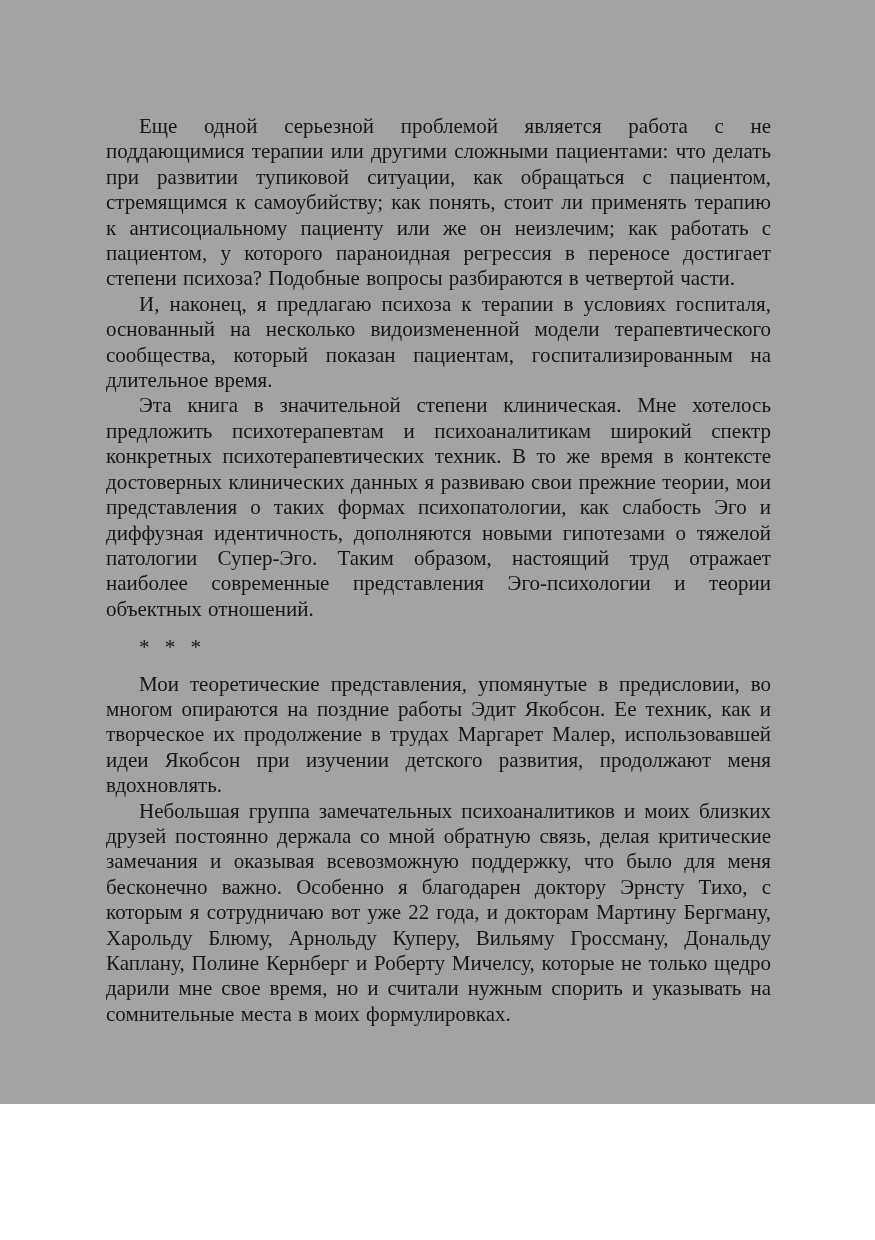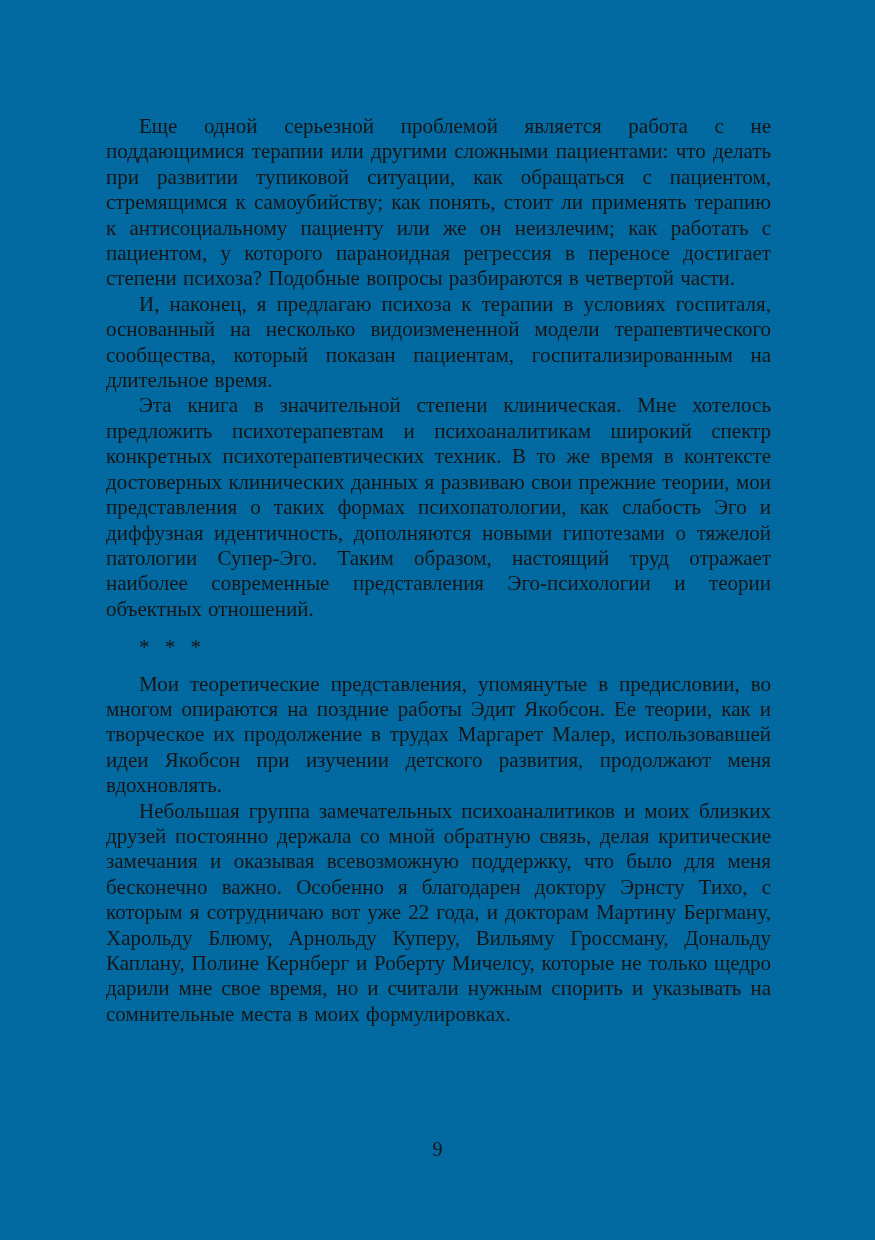--- a/index.html
+++ b/index.html
@@ -9,22 +9,22 @@
   body {
     width: 875px;
     height: 1240px;
     background: #ffffff;
     font-family: "Liberation Serif", "DejaVu Serif", serif;
   }
   .page {
     position: relative;
     box-sizing: border-box;
     width: 875px;
-    height: 1240px;
-    background: #0369a1;
+    height: 1104px;
+    background: #a3a3a3;
     padding: 114px 104px 0 106px;
     overflow: hidden;
   }
   .text-block {
     width: 665px;
   }
   .para {
     margin: 0;
     font-size: 21px;
     line-height: 25.4px;
@@ -52,17 +52,17 @@
 </style>
 </head>
 <body style="background: rgb(255, 255, 255);">
 
 <div class="page">
   <div class="text-block">
       <p class="para" style="color: rgb(22, 22, 22);">Еще одной серьезной проблемой является работа с не поддающимися терапии или другими сложными пациентами: что делать при развитии тупиковой ситуации, как обращаться с пациентом, стремящимся к самоубийству; как понять, стоит ли применять терапию к антисоциальному пациенту или же он неизлечим; как работать с пациентом, у которого параноидная регрессия в переносе достигает степени психоза? Подобные вопросы разбираются в четвертой части.</p>
       <p class="para" style="color: rgb(22, 22, 22);">И, наконец, я предлагаю психоза к терапии в условиях госпиталя, основанный на несколько видоизмененной модели терапевтического сообщества, который показан пациентам, госпитализированным на длительное время.</p>
       <p class="para" style="color: rgb(22, 22, 22);">Эта книга в значительной степени клиническая. Мне хотелось предложить психотерапевтам и психоаналитикам широкий спектр конкретных психотерапевтических техник. В то же время в контексте достоверных клинических данных я развиваю свои прежние теории, мои представления о таких формах психопатологии, как слабость Эго и диффузная идентичность, дополняются новыми гипотезами о тяжелой патологии Супер-Эго. Таким образом, настоящий труд отражает наиболее современные представления Эго-психологии и теории объектных отношений.</p>
       <div class="separator" style="color: rgb(22, 22, 22);">* * *</div>
-      <p class="para" style="color: rgb(22, 22, 22);">Мои теоретические представления, упомянутые в предисловии, во многом опираются на поздние работы Эдит Якобсон. Ее теории, как и творческое их продолжение в трудах Маргарет Малер, использовавшей идеи Якобсон при изучении детского развития, продолжают меня вдохновлять.</p>
+      <p class="para" style="color: rgb(22, 22, 22);">Мои теоретические представления, упомянутые в предисловии, во многом опираются на поздние работы Эдит Якобсон. Ее техник, как и творческое их продолжение в трудах Маргарет Малер, использовавшей идеи Якобсон при изучении детского развития, продолжают меня вдохновлять.</p>
       <p class="para" style="color: rgb(22, 22, 22);">Небольшая группа замечательных психоаналитиков и моих близких друзей постоянно держала со мной обратную связь, делая критические замечания и оказывая всевозможную поддержку, что было для меня бесконечно важно. Особенно я благодарен доктору Эрнсту Тихо, с которым я сотрудничаю вот уже 22 года, и докторам Мартину Бергману, Харольду Блюму, Арнольду Куперу, Вильяму Гроссману, Дональду Каплану, Полине Кернберг и Роберту Мичелсу, которые не только щедро дарили мне свое время, но и считали нужным спорить и указывать на сомнительные места в моих формулировках.</p>
     </div>
   <div class="page-number">9</div>
 </div>
 
 </body></html>

